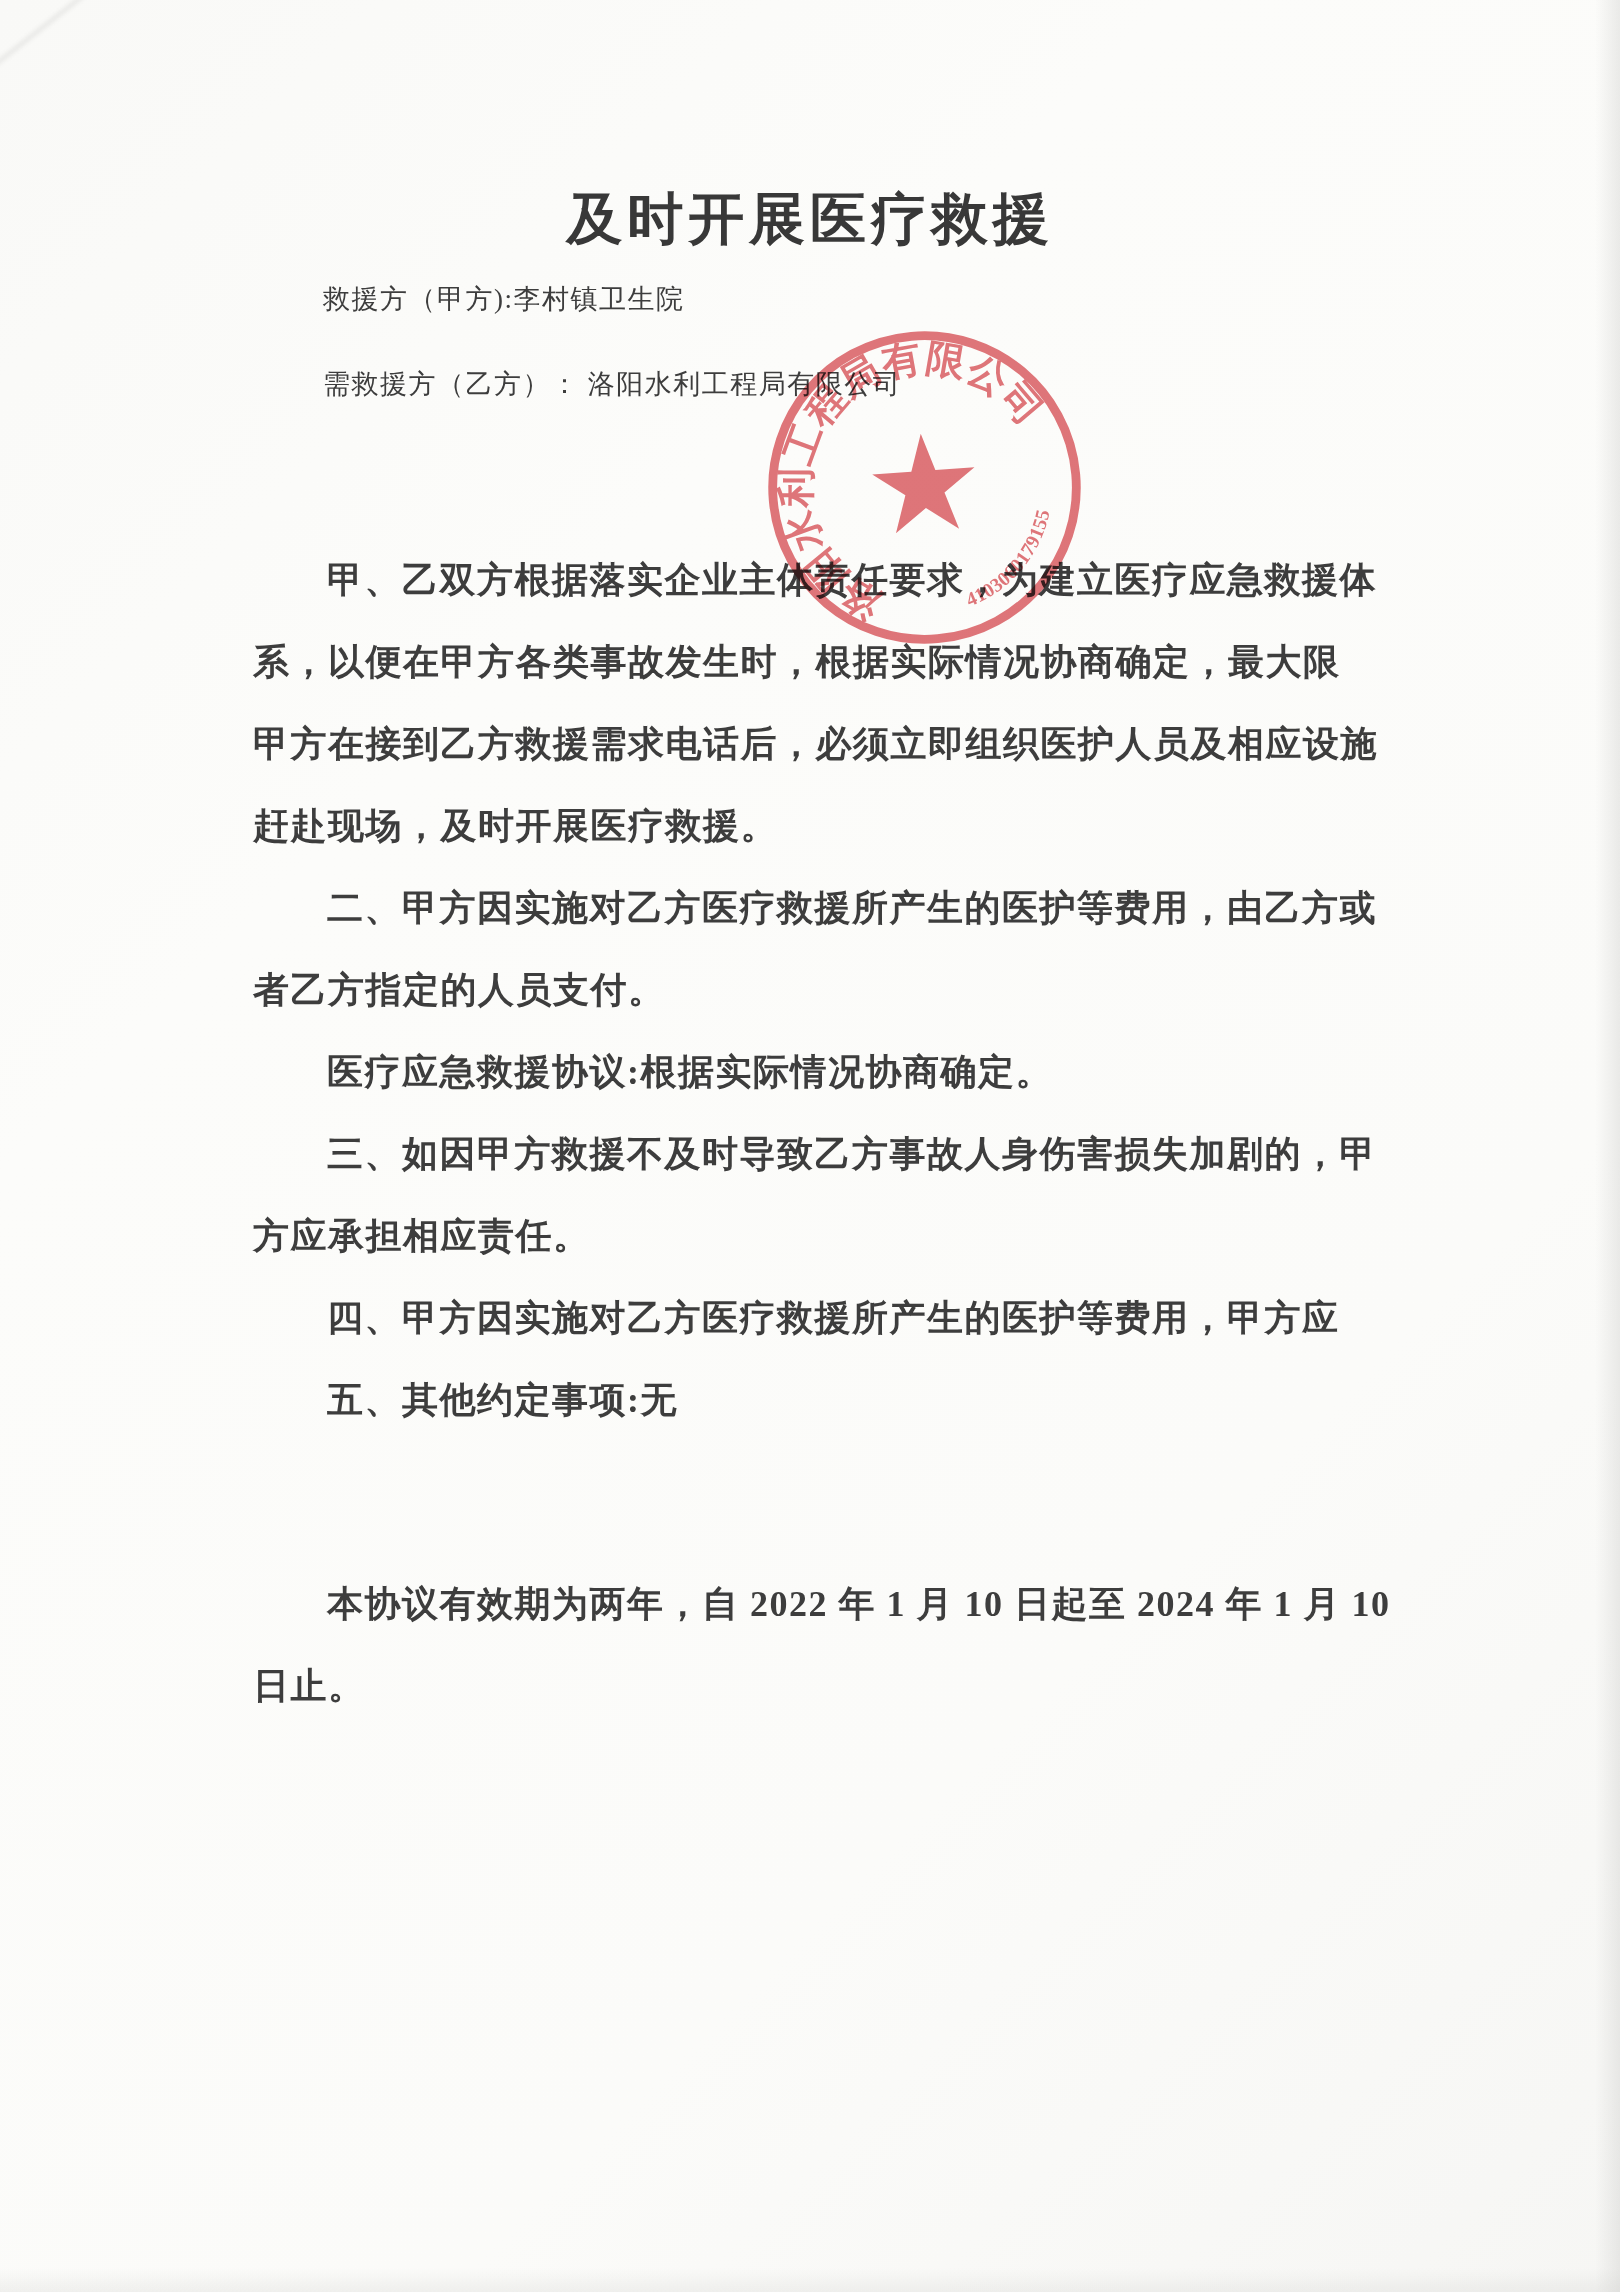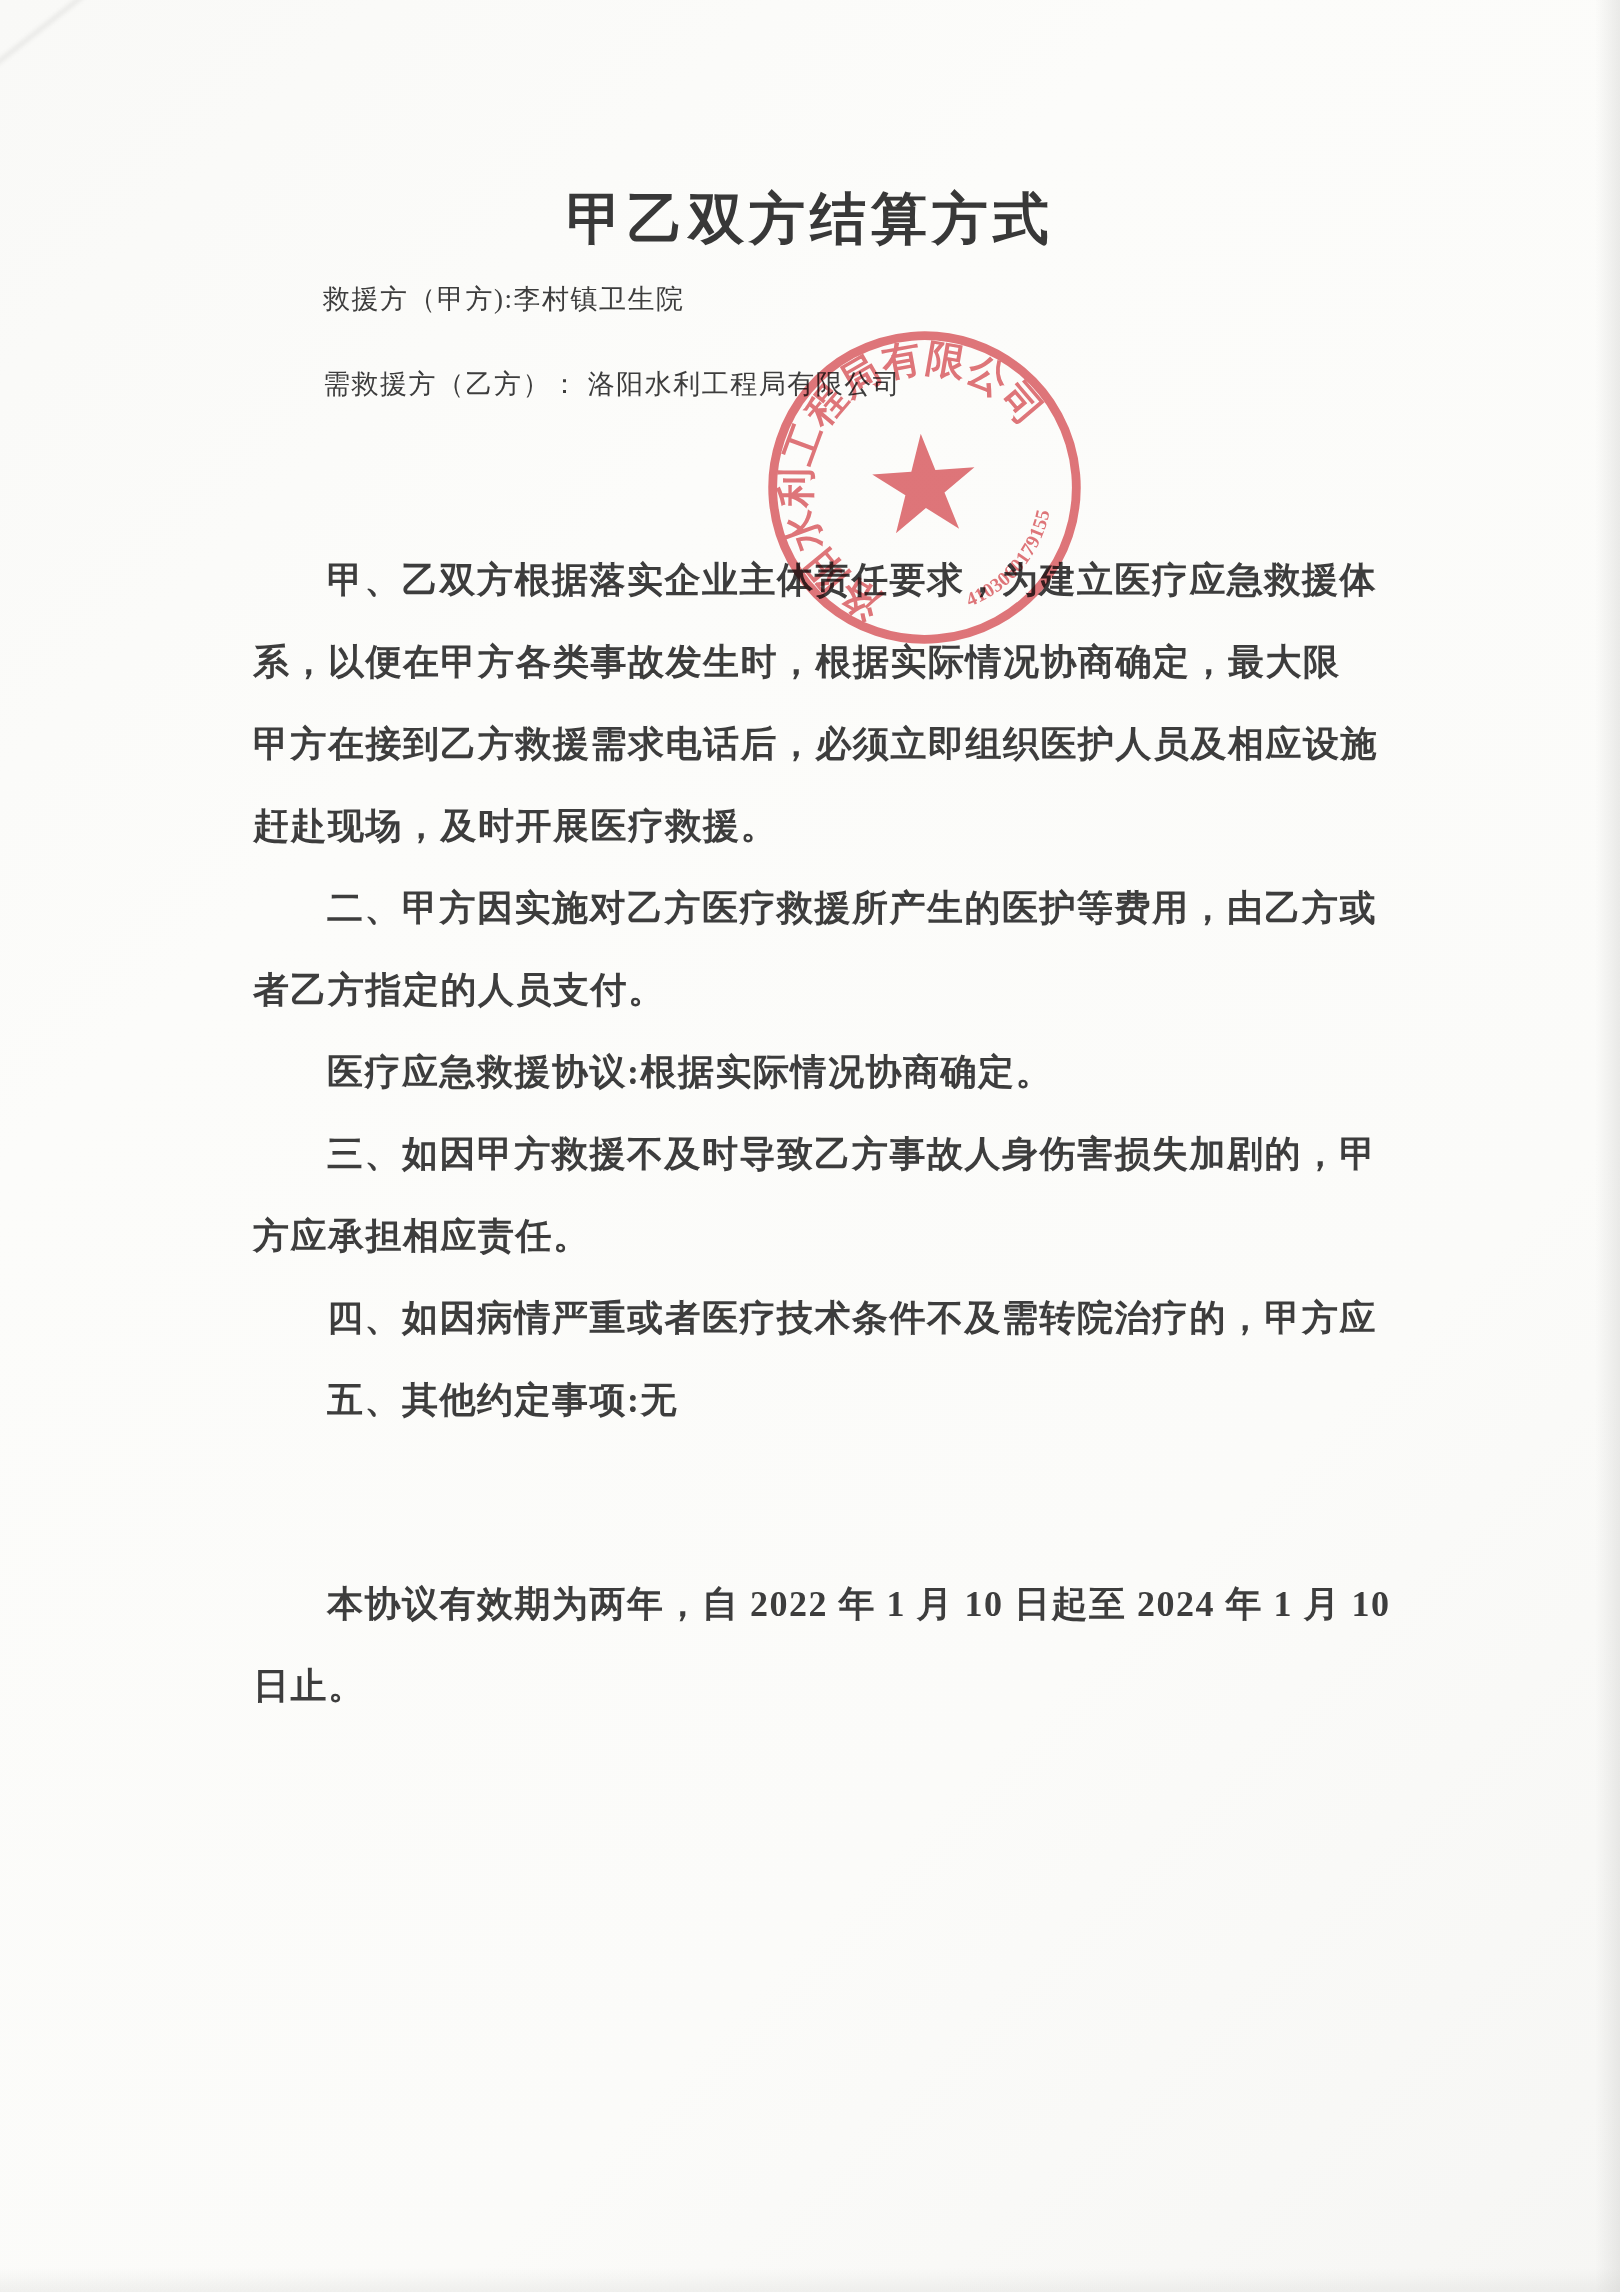--- a/index.html
+++ b/index.html
@@ -67,38 +67,38 @@
 </style>
 </head>
 <body>
 
 <div class="page">
 
   <div class="artifact streak-topleft"></div>
   <div class="artifact smudge-right"></div>
   <div class="artifact smudge-bottom"></div>
 
-  <div class="title">甲乙双方结算方式</div>
+  <div class="title">及时开展医疗救援</div>
 
   <div class="parties">
     <div class="ln">救援方（甲方):李村镇卫生院</div>
     <div class="ln">需救援方（乙方）： 洛阳水利工程局有限公司</div>
   </div>
 
   <div class="bodytext">
     <div class="ln ind">甲、乙双方根据落实企业主体责任要求，为建立医疗应急救援体</div>
     <div class="ln">系，以便在甲方各类事故发生时，根据实际情况协商确定，最大限</div>
     <div class="ln">甲方在接到乙方救援需求电话后，必须立即组织医护人员及相应设施</div>
     <div class="ln">赶赴现场，及时开展医疗救援。</div>
     <div class="ln ind">二、甲方因实施对乙方医疗救援所产生的医护等费用，由乙方或</div>
     <div class="ln">者乙方指定的人员支付。</div>
     <div class="ln ind">医疗应急救援协议:根据实际情况协商确定。</div>
     <div class="ln ind">三、如因甲方救援不及时导致乙方事故人身伤害损失加剧的，甲</div>
     <div class="ln">方应承担相应责任。</div>
-    <div class="ln ind">四、如因病情严重或者医疗技术条件不及需转院治疗的，甲方应</div>
+    <div class="ln ind">四、甲方因实施对乙方医疗救援所产生的医护等费用，甲方应</div>
     <div class="ln ind">五、其他约定事项:无</div>
     <div class="spacer"></div>
     <div class="ln ind">本协议有效期为两年，自 2022 年 1 月 10 日起至 2024 年 1 月 10</div>
     <div class="ln">日止。</div>
   </div>
 
   <svg class="seal" viewBox="-170 -170 340 340" xmlns="http://www.w3.org/2000/svg">
     <g transform="rotate(-50)">
       <circle r="155" fill="none" stroke-width="9" stroke="#d94f55"></circle>
       <path id="sealArcTop" d="M -110.9 40.4 A 118 118 0 1 1 110.9 40.4" fill="none"></path>

